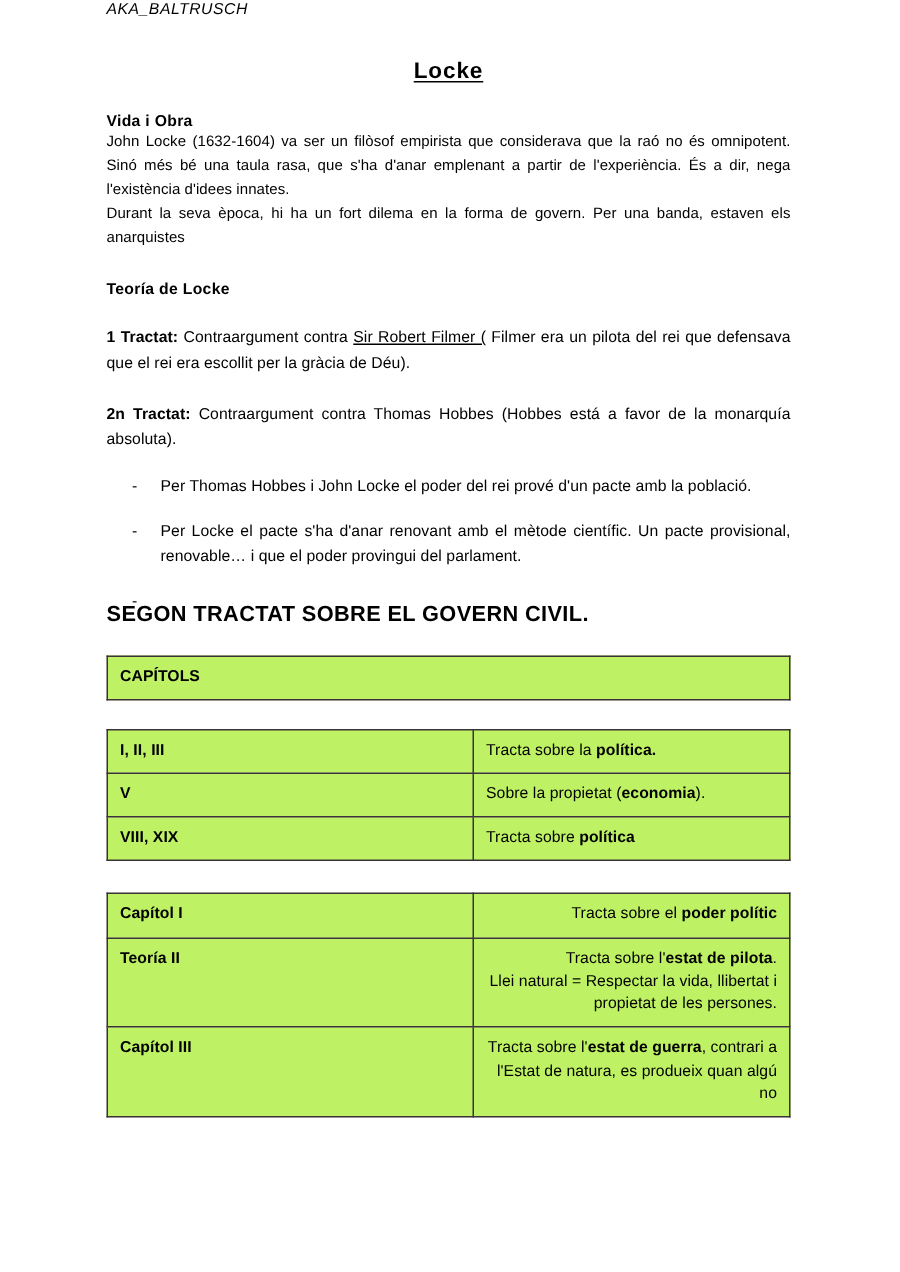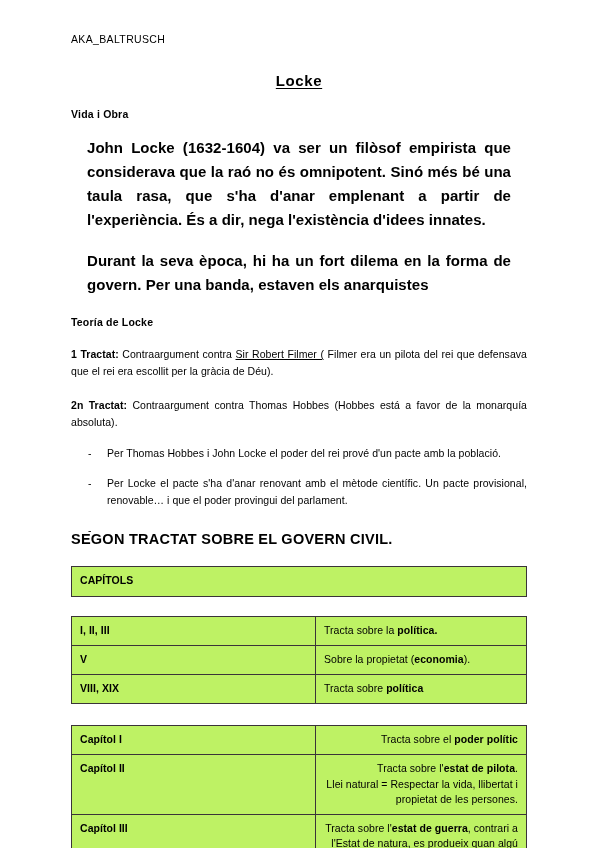--- a/index.html
+++ b/index.html
@@ -27,48 +27,47 @@
   .content {
     position: absolute;
     left: 71px;
     top: 0;
     width: 456px;
   }
 
   .doc-header {
     font-size: 10.5px;
     letter-spacing: 0.35px;
-    padding-top: 33px;
     line-height: 1.2;
+    font-style: italic;
   }
 
   .doc-title {
     text-align: center;
     font-size: 15px;
     font-weight: bold;
     text-decoration: underline;
     text-underline-offset: 2px;
     margin-top: 26px;
     letter-spacing: 0.6px;
   }
 
   .sec-heading {
     font-size: 10.5px;
     font-weight: bold;
     margin-top: 19px;
     letter-spacing: 0.2px;
   }
 
   p.body-par {
-    font-size: 15px;
+    font-size: 10px;
     line-height: 1.62;
     text-align: justify;
-    margin: 16px;
-    letter-spacing: 0.05px;
-    font-weight: bold;
+    margin: 0;
+    letter-spacing: 0.05px;
   }
 
   .par-block-1 { margin-top: 17px; }
   .par-tight   { margin-top: 0; }
 
   .tractat {
     font-size: 10.5px;
     line-height: 1.62;
     text-align: justify;
     margin: 0;
@@ -205,21 +204,21 @@
 
     <table class="doc-table tbl-capitol">
       <tbody>
         <tr>
           <td class="c1">Capítol I</td>
           <td>
             <p class="cell-p"><span>Tracta sobre el </span><b>poder polític</b><span></span></p>
           </td>
         </tr>
         <tr class="row-tall">
-          <td class="c1">Capítol II</td>
+          <td class="c1">Teoría II</td>
           <td>
             <p class="cell-p"><span>Tracta sobre l'</span><b>estat de pilota</b><span>.</span></p>
             <p class="cell-p cell-gap">Llei natural = Respectar la vida, llibertat i propietat de les persones.</p>
           </td>
         </tr>
         <tr>
           <td class="c1">Capítol III</td>
           <td>
             <p class="cell-p"><span>Tracta sobre l'</span><b>estat de guerra</b><span>, contrari a l'Estat de natura, es produeix quan algú no</span></p>
           </td>

